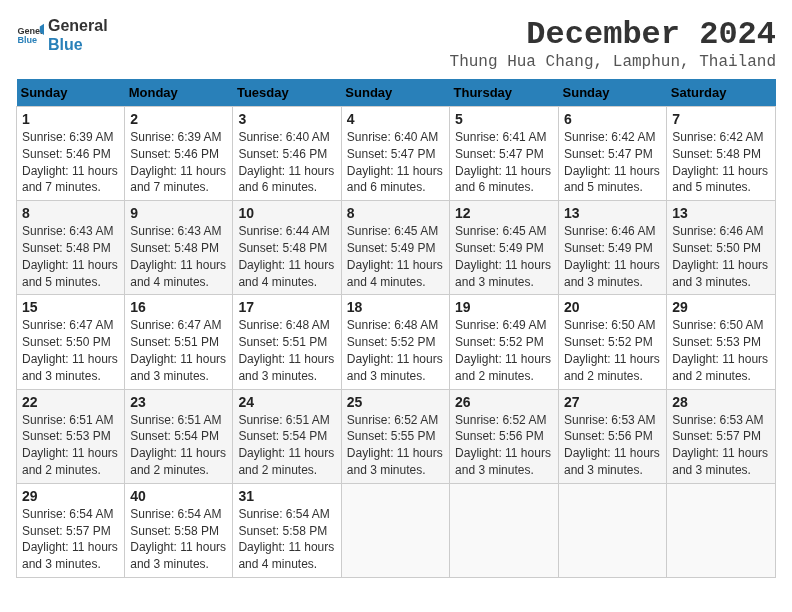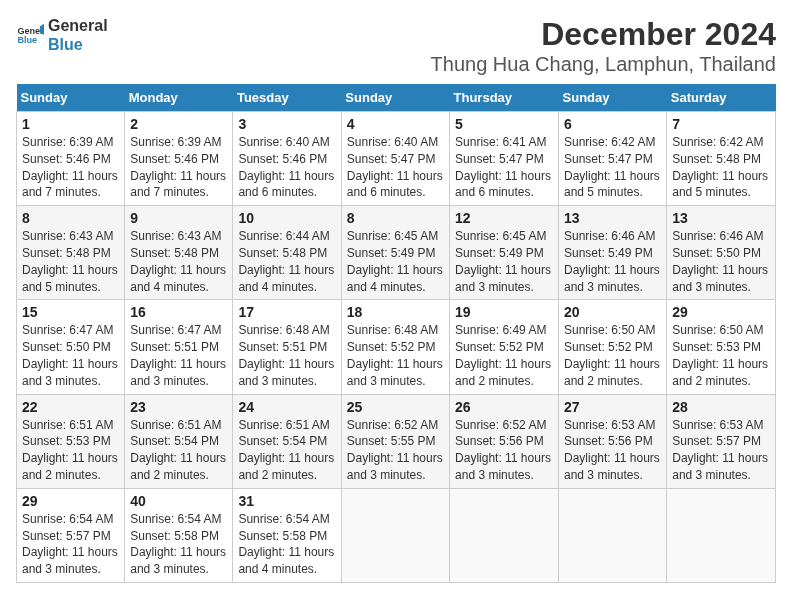--- a/index.html
+++ b/index.html
@@ -20,38 +20,39 @@
       display: flex;
       align-items: center;
       gap: 4px;
     }
     .logo-icon {
       width: 28px;
       height: 28px;
     }
     .title-area {
       text-align: right;
+      font-family: Liberation Mono, monospace;
     }
     .month-title {
       font-size: 32px;
       font-weight: bold;
       color: #333;
     }
     .location-title {
-      font-size: 20px;
+      font-size: 16px;
       color: #555;
     }
     table {
       width: 100%;
       border-collapse: collapse;
       font-size: 11px;
     }
     th {
       background-color: #2980b9;
-      color: #ffffff;
+      color: #000000;
       padding: 6px 4px;
       text-align: left;
       font-size: 13px;
       font-weight: bold;
     }
     td {
       border: 1px solid #ccc;
       padding: 4px 5px;
       vertical-align: top;
       width: 113px;

